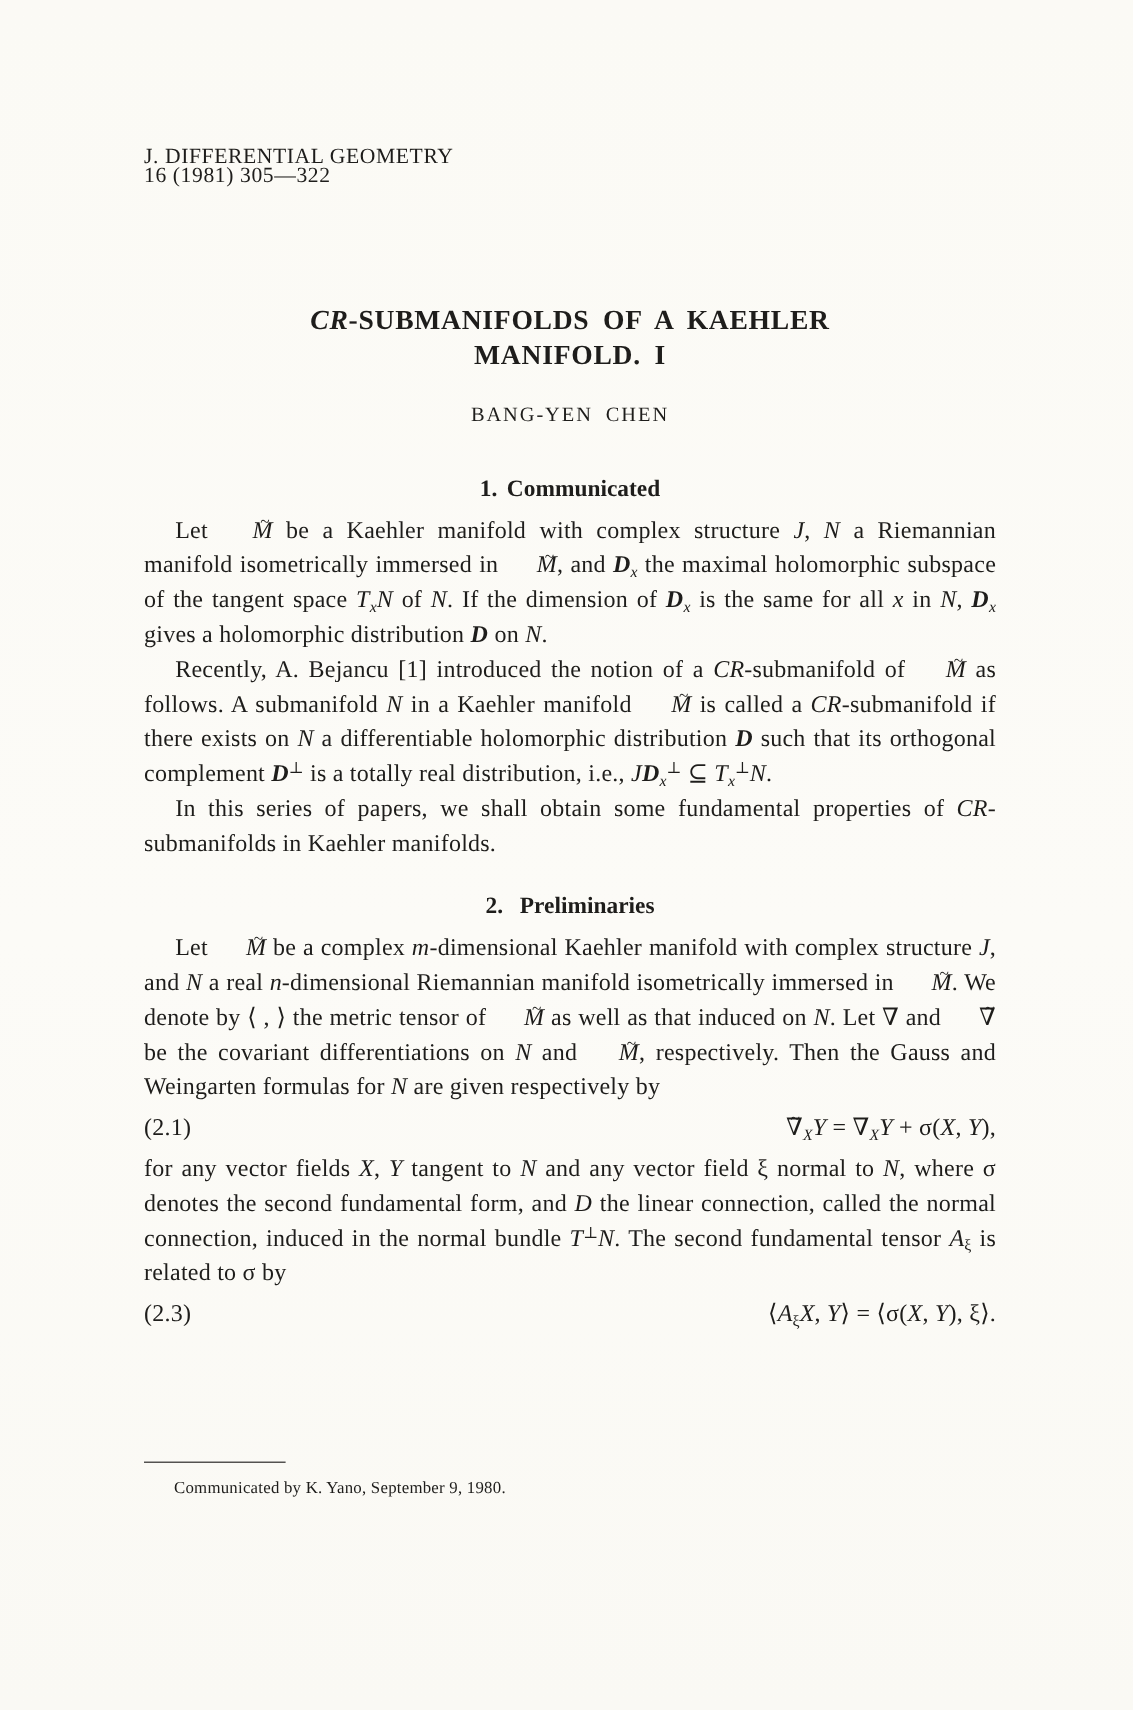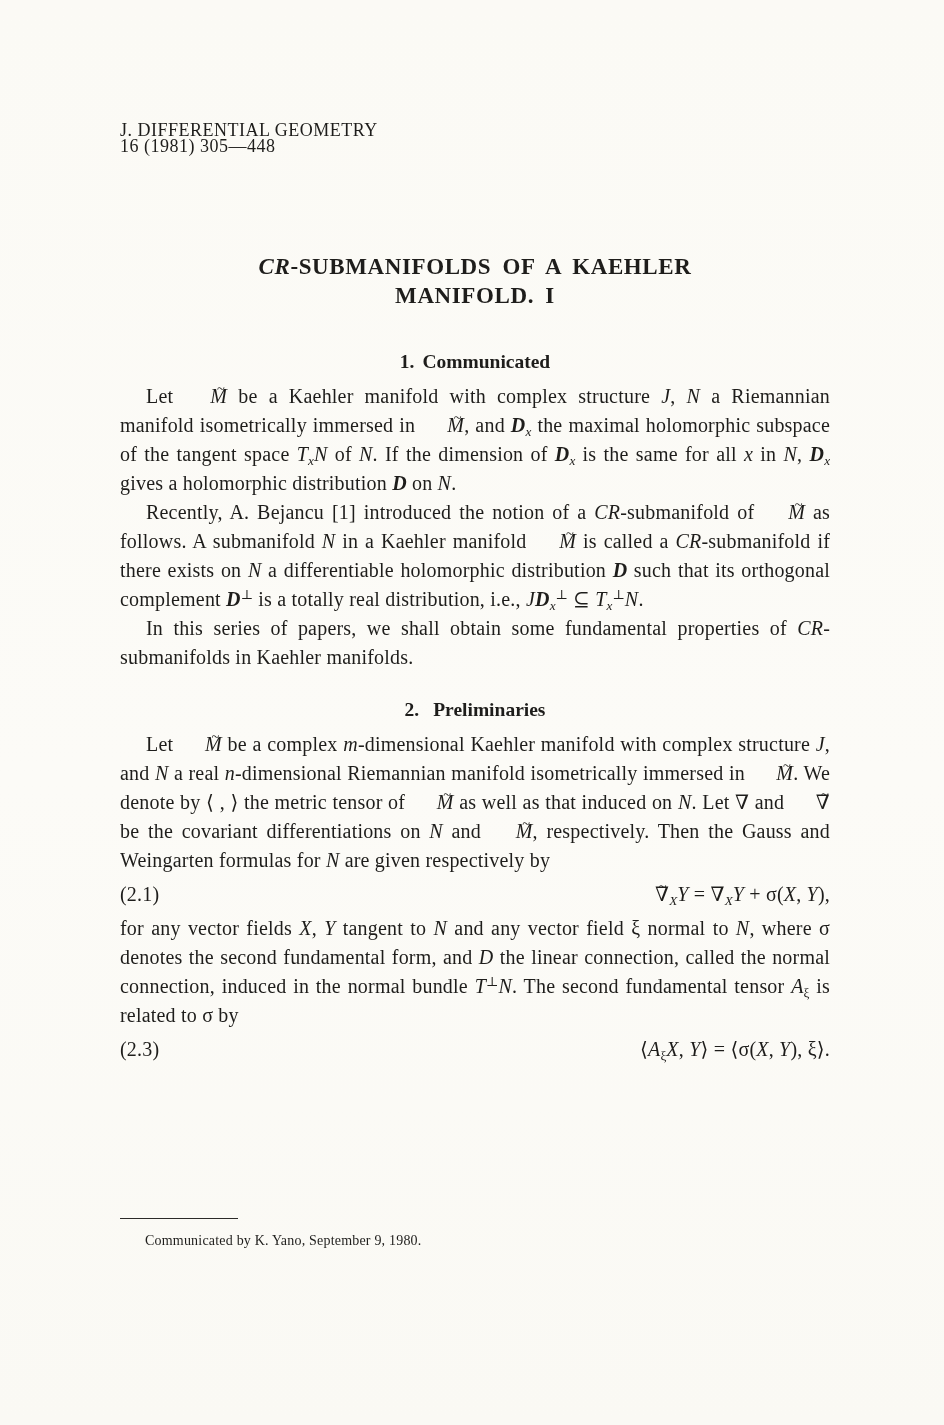--- a/index.html
+++ b/index.html
@@ -98,28 +98,29 @@
     letter-spacing: 0.2px;
   }
 </style>
 </head>
 <body>
 
 <div class="page">
 
   <header class="journal-header">
     <div>J. DIFFERENTIAL GEOMETRY</div>
-    <div>16 (1981) 305—448</div>
+    <div>16 (1981) 305—322</div>
   </header>
 
   <h1 class="paper-title">
     <span class="title-line"><i>CR</i>-SUBMANIFOLDS OF A KAEHLER</span>
     <span class="title-line">MANIFOLD. I</span>
   </h1>
 
+  <div class="author">BANG-YEN CHEN</div>
 
   <h2 class="section-heading sec1">
     <span class="sec-num">1.</span><span>Communicated</span>
   </h2>
 
   <p class="body-para first">Let <i class="tld">M</i> be a Kaehler manifold with complex structure <i>J</i>, <i>N</i> a Riemannian manifold isometrically immersed in <i class="tld">M</i>, and <span class="scr">D</span><sub><i>x</i></sub> the maximal holomorphic subspace of the tangent space <i>T</i><sub><i>x</i></sub><i>N</i> of <i>N</i>. If the dimension of <span class="scr">D</span><sub><i>x</i></sub> is the same for all <i>x</i> in <i>N</i>, <span class="scr">D</span><sub><i>x</i></sub> gives a holomorphic distribution <span class="scr">D</span> on <i>N</i>.</p>
   <p class="body-para">Recently, A. Bejancu [1] introduced the notion of a <i>CR</i>-submanifold of <i class="tld">M</i> as follows. A submanifold <i>N</i> in a Kaehler manifold <i class="tld">M</i> is called a <i>CR</i>-submanifold if there exists on <i>N</i> a differentiable holomorphic distribution <span class="scr">D</span> such that its orthogonal complement <span class="scr">D</span><sup>⊥</sup> is a totally real distribution, i.e., <i>J</i><span class="scr">D</span><sub><i>x</i></sub><sup>⊥</sup> ⊆ <i>T</i><sub><i>x</i></sub><sup>⊥</sup><i>N</i>.</p>
   <p class="body-para">In this series of papers, we shall obtain some fundamental properties of <i>CR</i>-submanifolds in Kaehler manifolds.</p>
 
   <h2 class="section-heading sec2">

